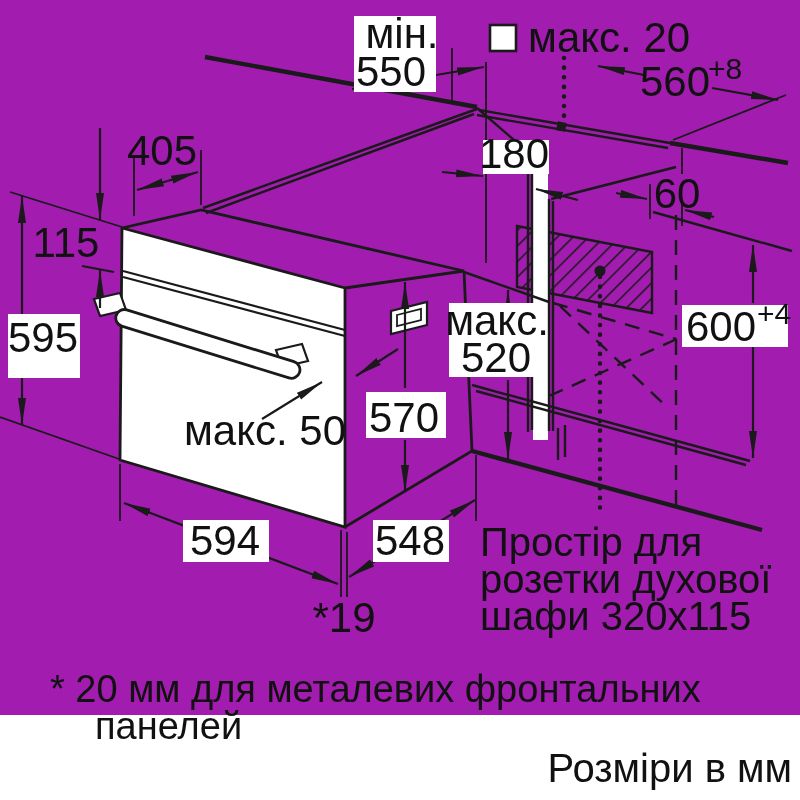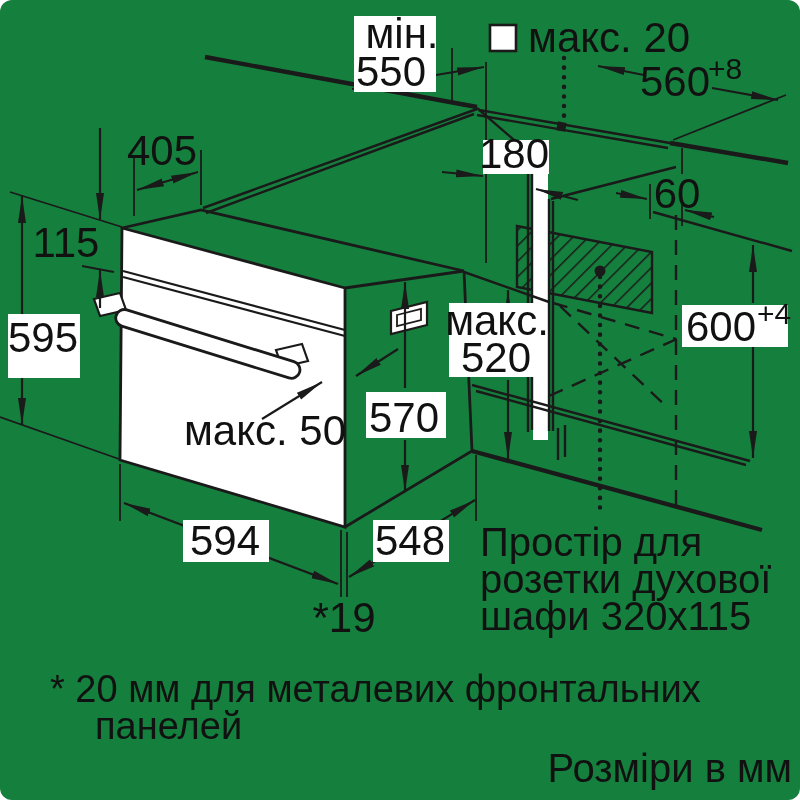--- a/index.html
+++ b/index.html
@@ -1,16 +1,16 @@
 <!DOCTYPE html>
 <html><head>
 <meta charset="utf-8">
 <style>
   html,body{margin:0;padding:0;background:#ffffff;width:800px;height:800px;overflow:hidden;}
-  .canvas{width:800px;height:800px;background:#15803d;border-radius:12px;}
+  .canvas{width:800px;height:715px;background:#a21caf;}
   svg{display:block;}
   text{font-family:"Liberation Sans","DejaVu Sans",sans-serif;fill:#111;}
   .dim{font-size:42px;}
   .dimsup{font-size:30px;}
   .note{font-size:40px;}
   .fnote{font-size:38px;}
   .ln{stroke:#1a1a1a;stroke-width:2.4;fill:none;}
   .ln2{stroke:#1a1a1a;stroke-width:2.8;fill:none;}
   .thick{stroke:#1a1a1a;stroke-width:4.4;fill:none;}
   .thin{stroke:#1a1a1a;stroke-width:1.8;fill:none;}

